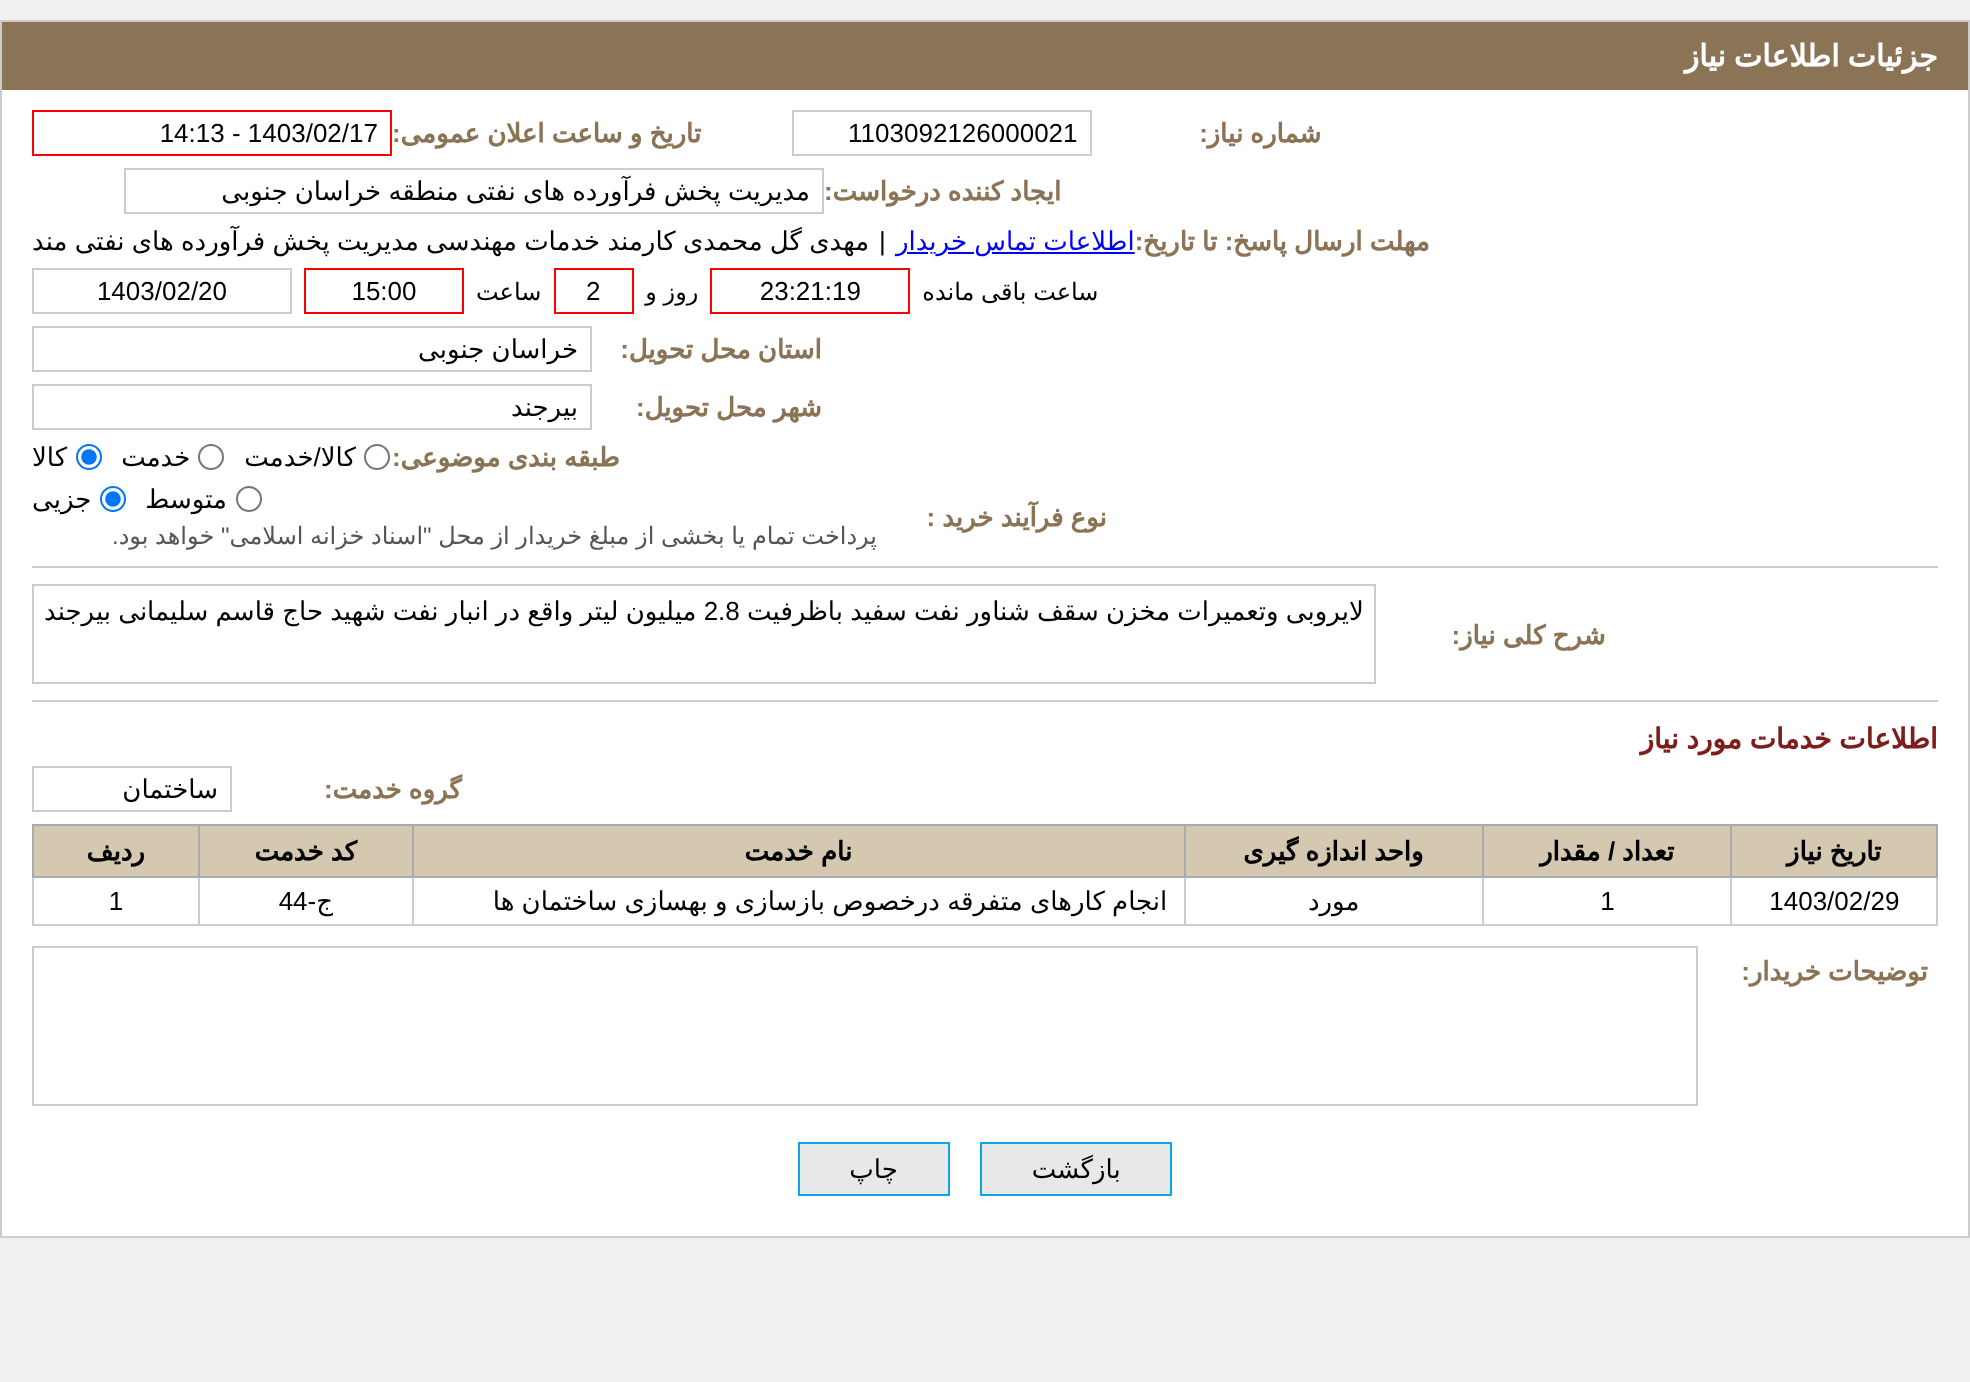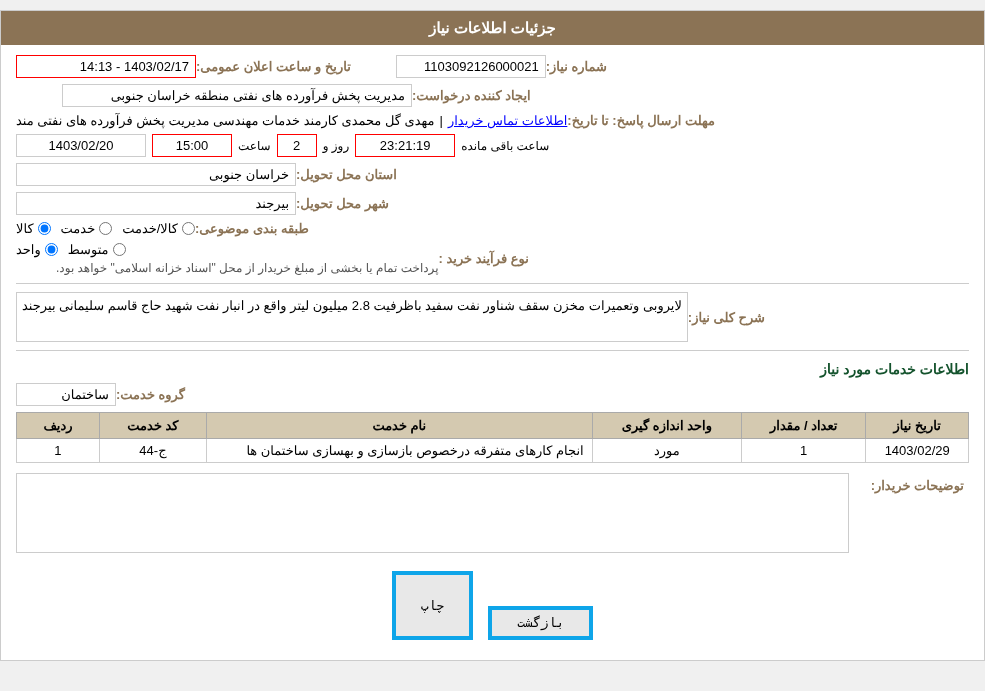--- a/index.html
+++ b/index.html
@@ -11,40 +11,40 @@
     }
     .page-wrapper {
       max-width: 985px;
       margin: 10px auto;
       background: #fff;
       border: 1px solid #ccc;
     }
     .header-bar {
       background: #8b7355;
       color: #fff;
-      text-align: center;
+      text-align: right;
       padding: 8px 15px;
       font-size: 15px;
       font-weight: bold;
     }
     .content {
       padding: 10px 15px;
     }
     .form-row {
       display: flex;
       align-items: center;
       margin-bottom: 6px;
       justify-content: flex-end;
     }
     .label {
       color: #8b7355;
       font-weight: bold;
       white-space: nowrap;
       min-width: 120px;
-      text-align: left;
+      text-align: right;
       padding-right: 5px;
     }
     .field-box {
       border: 1px solid #ccc;
       padding: 3px 6px;
       background: #fff;
       min-height: 22px;
       min-width: 200px;
       text-align: right;
     }
@@ -73,21 +73,21 @@
       display: flex;
       align-items: center;
       gap: 4px;
     }
     .notice-text {
       color: #555;
       font-size: 12px;
       margin-left: 40px;
     }
     .section-title {
-      color: #14532d;
+      color: #7f1d1d;
       font-weight: bold;
       font-size: 14px;
       margin: 10px 0 6px 0;
       text-align: right;
     }
     .service-table {
       width: 100%;
       border-collapse: collapse;
       margin-bottom: 10px;
     }
@@ -117,32 +117,31 @@
       direction: rtl;
     }
     .bottom-buttons {
       display: flex;
       justify-content: center;
       gap: 15px;
       margin: 15px 0 10px 0;
     }
     .btn {
       padding: 5px 25px;
-      border: 4px solid #0ea5e9;
+      border: 1px solid #0ea5e9;
       cursor: pointer;
       font-size: 13px;
-      font-family: Liberation Mono, monospace;
+      font-family: Liberation Sans, sans-serif;
       background: #f5f5f5;
     }
     .btn-print {
       background: #e8e8e8;
     }
     .btn-back {
       background: #e8e8e8;
-      margin-top: 35px;
     }
     .divider {
       border: none;
       border-top: 1px solid #ccc;
       margin: 8px 0;
     }
     .description-row {
       display: flex;
       align-items: flex-start;
       margin-bottom: 6px;
@@ -241,21 +240,21 @@
     <div class="form-row">
       <span class="label">نوع فرآیند خرید :</span>
       <div style="display:flex; flex-direction:column; align-items:flex-end;">
         <div class="radio-group" style="margin-bottom:4px;">
           <div class="radio-item">
             <input type="radio" name="purchase" style="">
             <span>متوسط</span>
           </div>
           <div class="radio-item">
             <input type="radio" name="purchase" checked="" style="">
-            <span>واحد</span>
+            <span>جزیی</span>
           </div>
         </div>
         <span class="notice-text">پرداخت تمام یا بخشی از مبلغ خریدار از محل "اسناد خزانه اسلامی" خواهد بود.</span>
       </div>
     </div>
 
     <hr class="divider">
 
     <div class="form-row">
       <span class="label">شرح کلی نیاز:</span>

